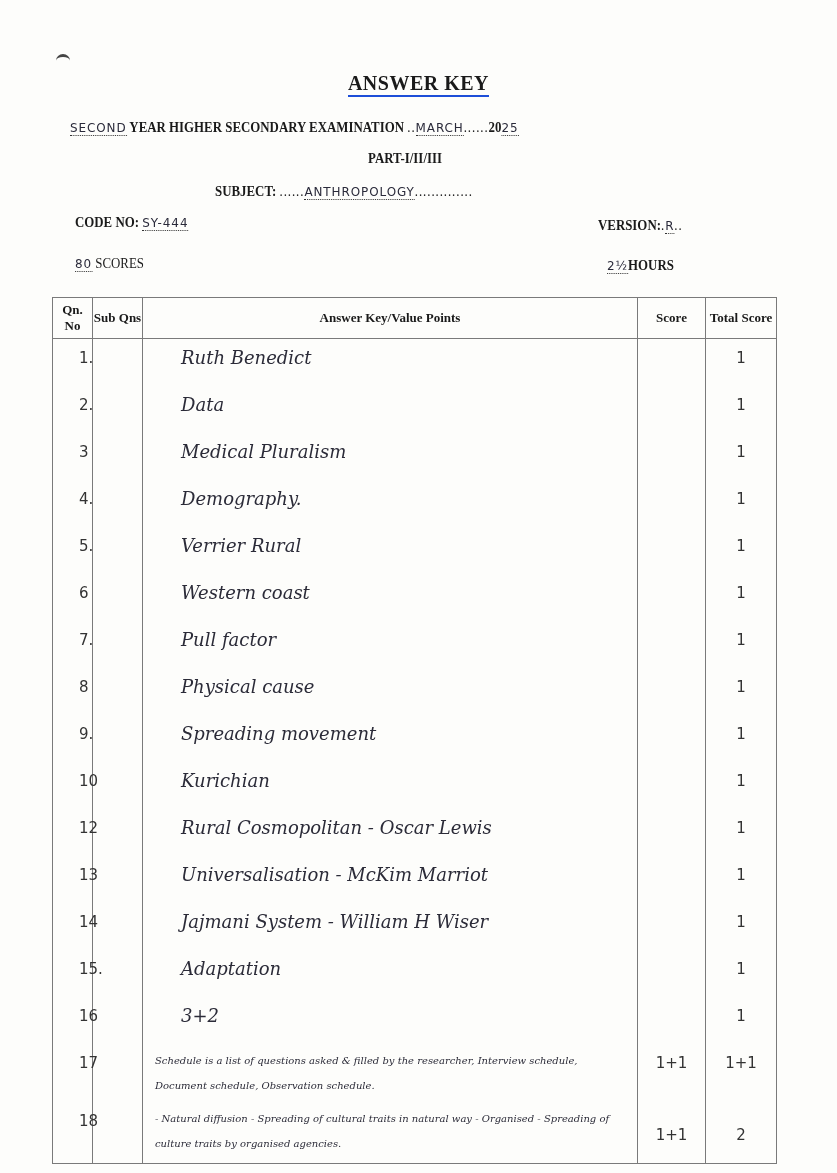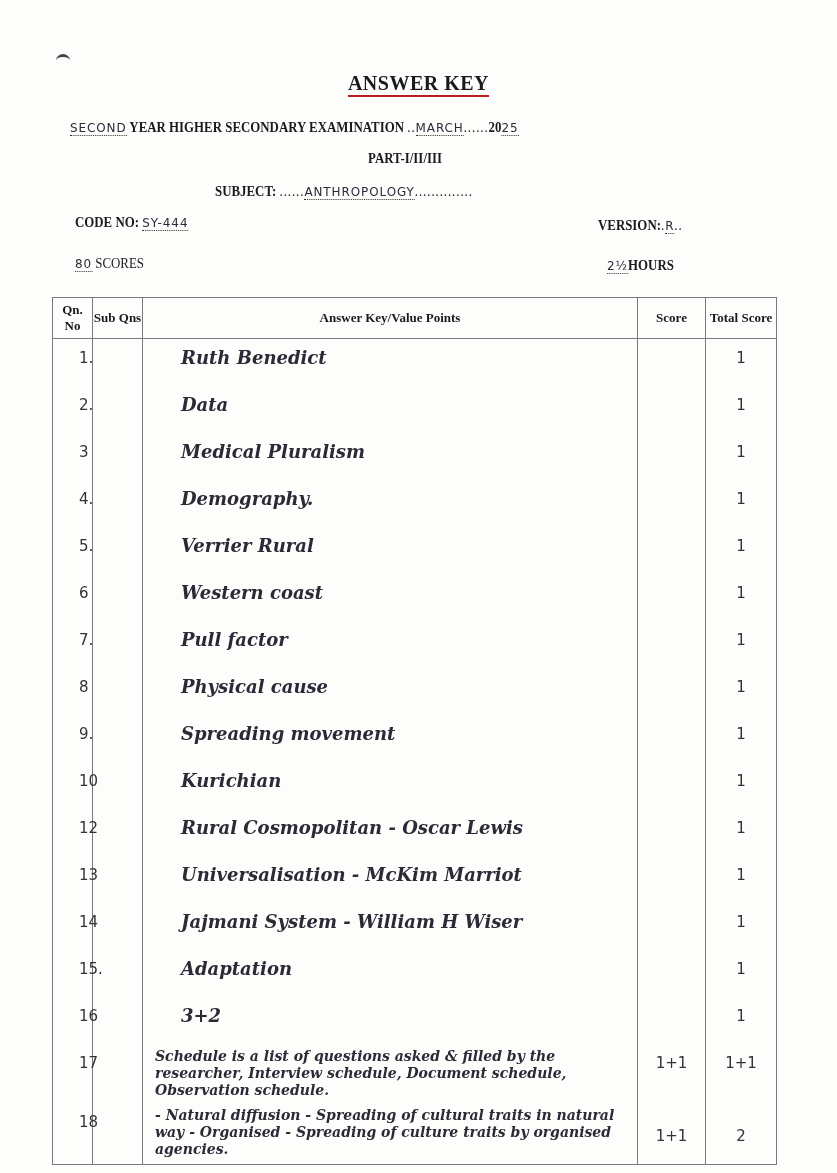--- a/index.html
+++ b/index.html
@@ -5,39 +5,39 @@
     html, body { margin: 0; padding: 0; }
     body {
       width: 837px; height: 1173px; background: #fdfdfb;
       position: relative; overflow: hidden;
       font-family: "Liberation Serif", serif; color: #1a1a1a;
     }
     .hole { position: absolute; left: 56px; top: 54px; width: 14px; height: 10px;
       border-top: 3px solid #444; border-radius: 50% 50% 0 0; }
     .title { position: absolute; left: 0; width: 837px; top: 72px; text-align: center;
       font-weight: bold; font-size: 20px; letter-spacing: 0.5px; }
-    .title span { border-bottom: 2px solid #b91c1c; padding-bottom: 1px; }
+    .title span { border-bottom: 2px solid #1d4ed8; padding-bottom: 1px; }
     .line { position: absolute; font-weight: bold; font-size: 14px; white-space: nowrap;
       transform: scaleX(0.92); transform-origin: left center; }
     .hw { font-family: "DejaVu Sans", sans-serif; font-weight: normal; font-size: 13px;
       color: #2a2a3a; letter-spacing: 1px; border-bottom: 1px dotted #333; }
     .dots { font-weight: normal; letter-spacing: 1px; }
     table.key { position: absolute; left: 52px; top: 297px; width: 724px;
       border-collapse: collapse; table-layout: fixed; }
     table.key th, table.key td { border: 1px solid #7a7a7a; }
     table.key th { font-weight: bold; font-size: 13px; line-height: 16px; height: 40px;
       text-align: center; vertical-align: middle; padding: 0; }
     table.key tbody td { border-top: none; border-bottom: none; padding: 0;
       vertical-align: top; height: 37px; }
     table.key tbody tr:last-child td { border-bottom: 1px solid #7a7a7a; }
     .qn { font-family: "DejaVu Sans", sans-serif; font-size: 15px; color: #333;
       padding: 10px 0 0 26px !important; }
     .ans { font-family: "DejaVu Serif", serif; font-style: italic; font-size: 18px;
-      color: #2b2b38; padding: 8px 0 0 38px !important; white-space: nowrap; font-weight: bold; }
-    .ans.multi { white-space: normal; font-size: 14px; line-height: 17px;
+      color: #2b2b38; padding: 8px 0 0 38px !important; white-space: nowrap; }
+    .ans.multi { white-space: normal; font-size: 10px; line-height: 25px;
       padding: 4px 6px 4px 12px !important; }
     .sc, .tot { font-family: "DejaVu Sans", sans-serif; font-size: 15px; color: #333;
       text-align: center; padding-top: 10px !important; }
     tr.tall td { height: 68px; }
     tr.tall2 td { height: 74px; }
     .mid { padding-top: 24px !important; }
   </style>
 </head>
 <body>
 

